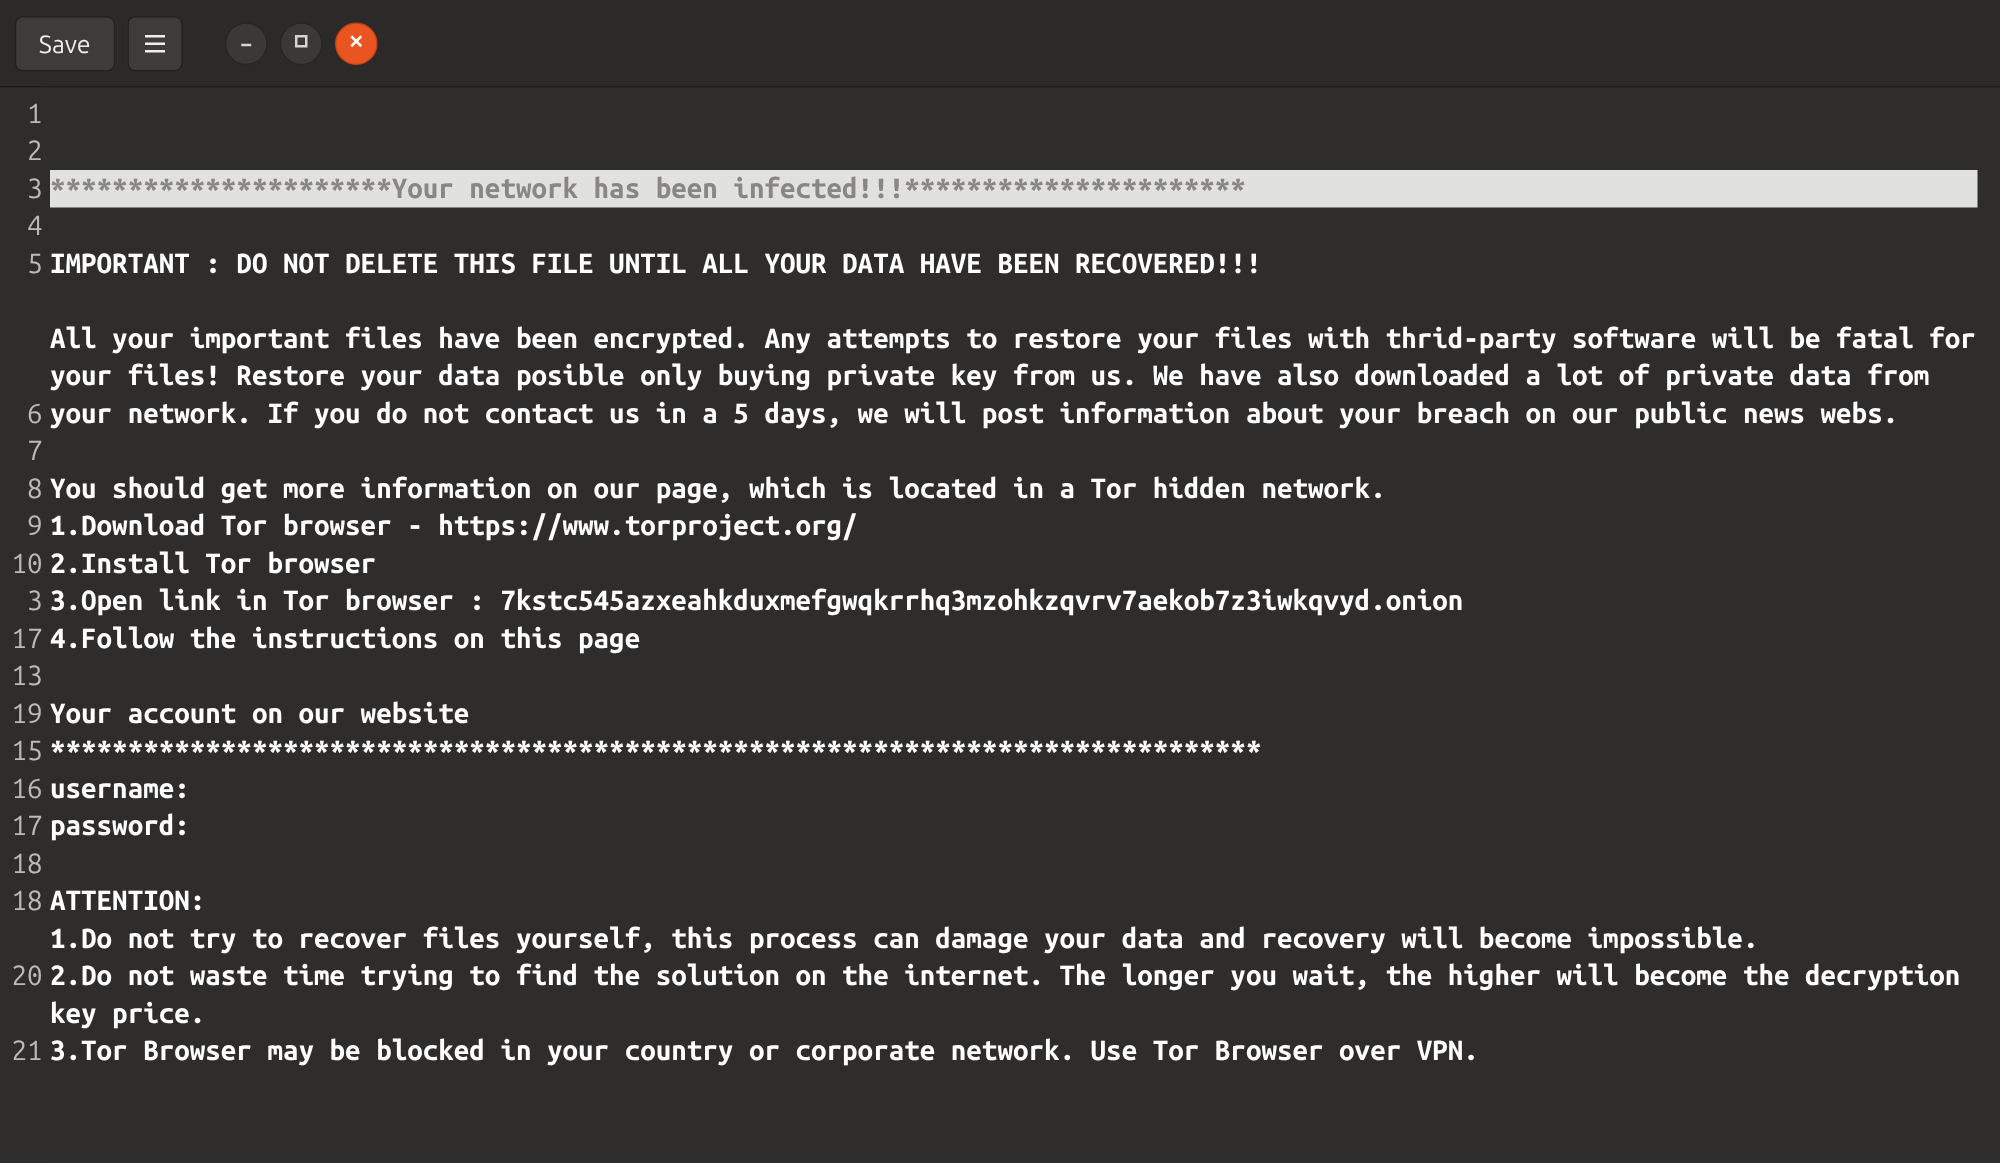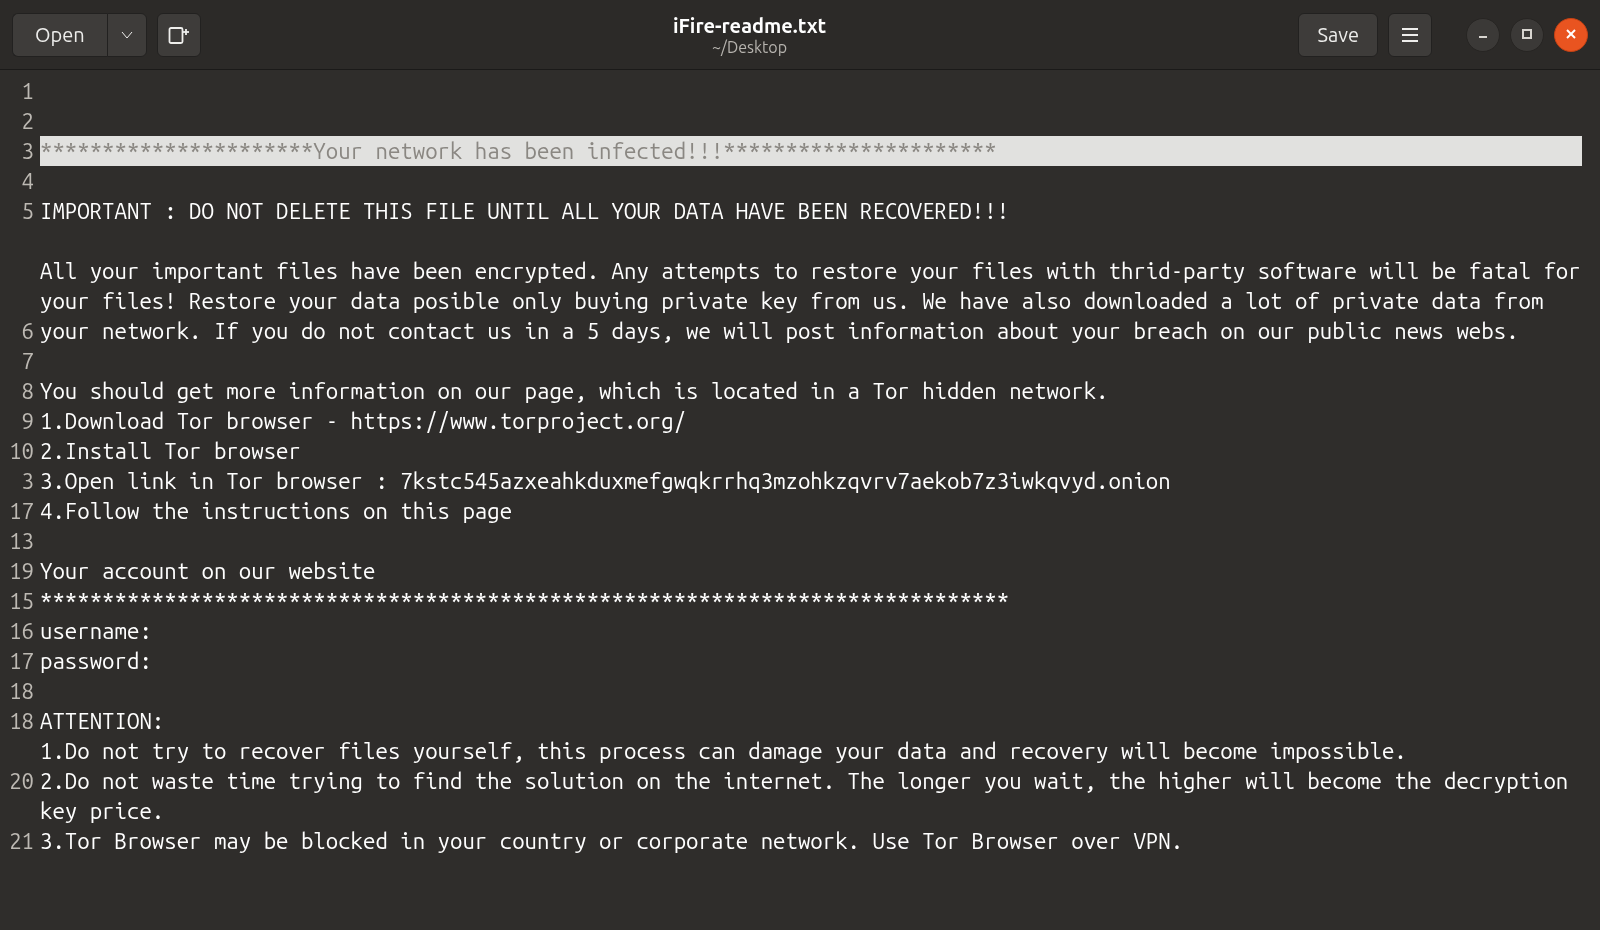--- a/index.html
+++ b/index.html
@@ -78,67 +78,41 @@
   .gutter .ln { height: 30px; padding-right: 4px; }
   .gutter .ln.wrap { height: 30px; }
 
   .content {
     flex: 1 1 auto;
     padding: 6px 18px 0px 2px;
     color: #ffffff;
     white-space: pre-wrap;
     word-break: break-word;
     position: relative;
+    font-weight: bold;
   }
   .line { min-height: 30px; }
   .line.sel { background: #e1e1df; color: #8a8782; }
 
   .resize-grip {
     position: absolute;
     right: 2px;
     bottom: 2px;
     width: 18px;
     height: 18px;
     opacity: 0.6;
   }
 </style>
 </head>
 <body>
 
 <div class="window">
 
   <div class="header">
-    <div class="hdr-left">
-      <div style="display:flex;">
-        <div class="btn split-left">
-          <span>Open</span>
-        </div>
-        <div class="btn split-right">
-          <span class="chevron-icon">
-            <svg width="14" height="14" viewBox="0 0 14 14">
-                <polyline points="2,4 7,10 12,4"></polyline>
-              </svg>
-          </span>
-        </div>
-      </div>
-      <div class="btn icon">
-        <span class="newtab-icon">
-          <svg width="22" height="20" viewBox="0 0 22 20" stroke-width="1.8">
-            <rect x="1.5" y="3" width="13" height="15" rx="1.5"></rect>
-            <line x1="15" y1="7" x2="21" y2="7"></line>
-            <line x1="18" y1="4" x2="18" y2="10"></line>
-          </svg>
-        </span>
-      </div>
-    </div>
 
-    <div class="hdr-center">
-      <div class="title-main">iFire-readme.txt</div>
-      <div class="title-sub">~/Desktop</div>
-    </div>
 
     <div class="hdr-right">
       <div class="btn">
         <span>Save</span>
       </div>
       <div class="btn icon">
         <span class="hamburger-icon">
           <svg width="18" height="16" viewBox="0 0 18 16" stroke-width="2">
             <line x1="1" y1="2" x2="17" y2="2"></line>
             <line x1="1" y1="8" x2="17" y2="8"></line>

